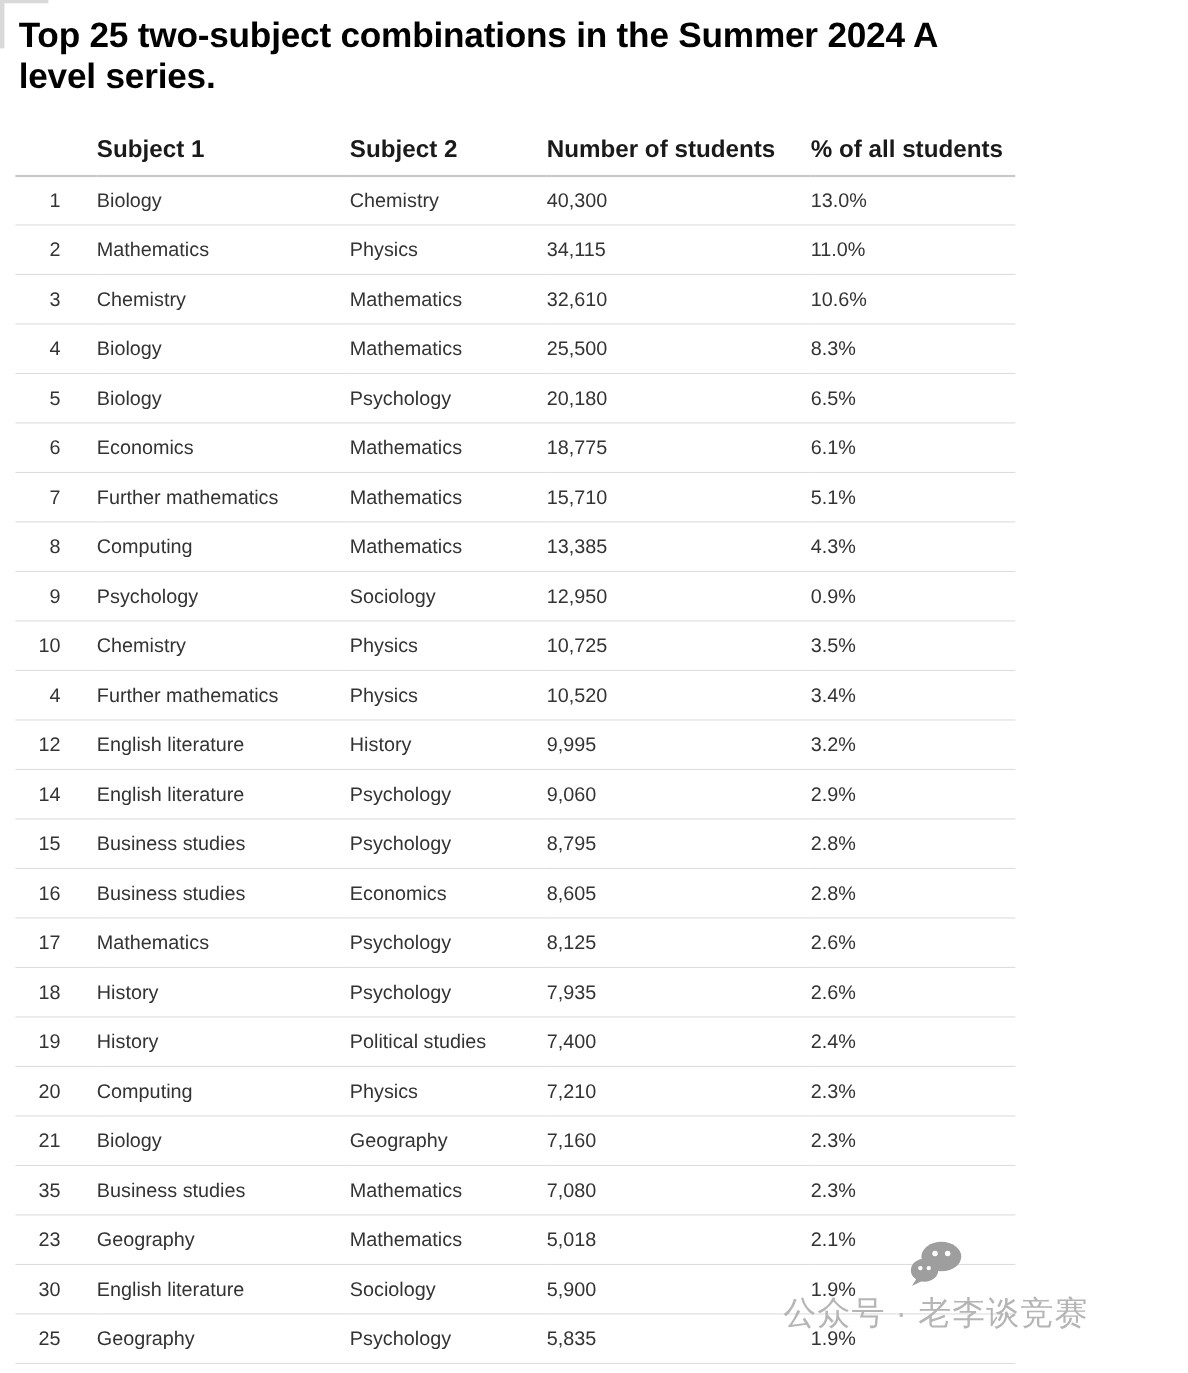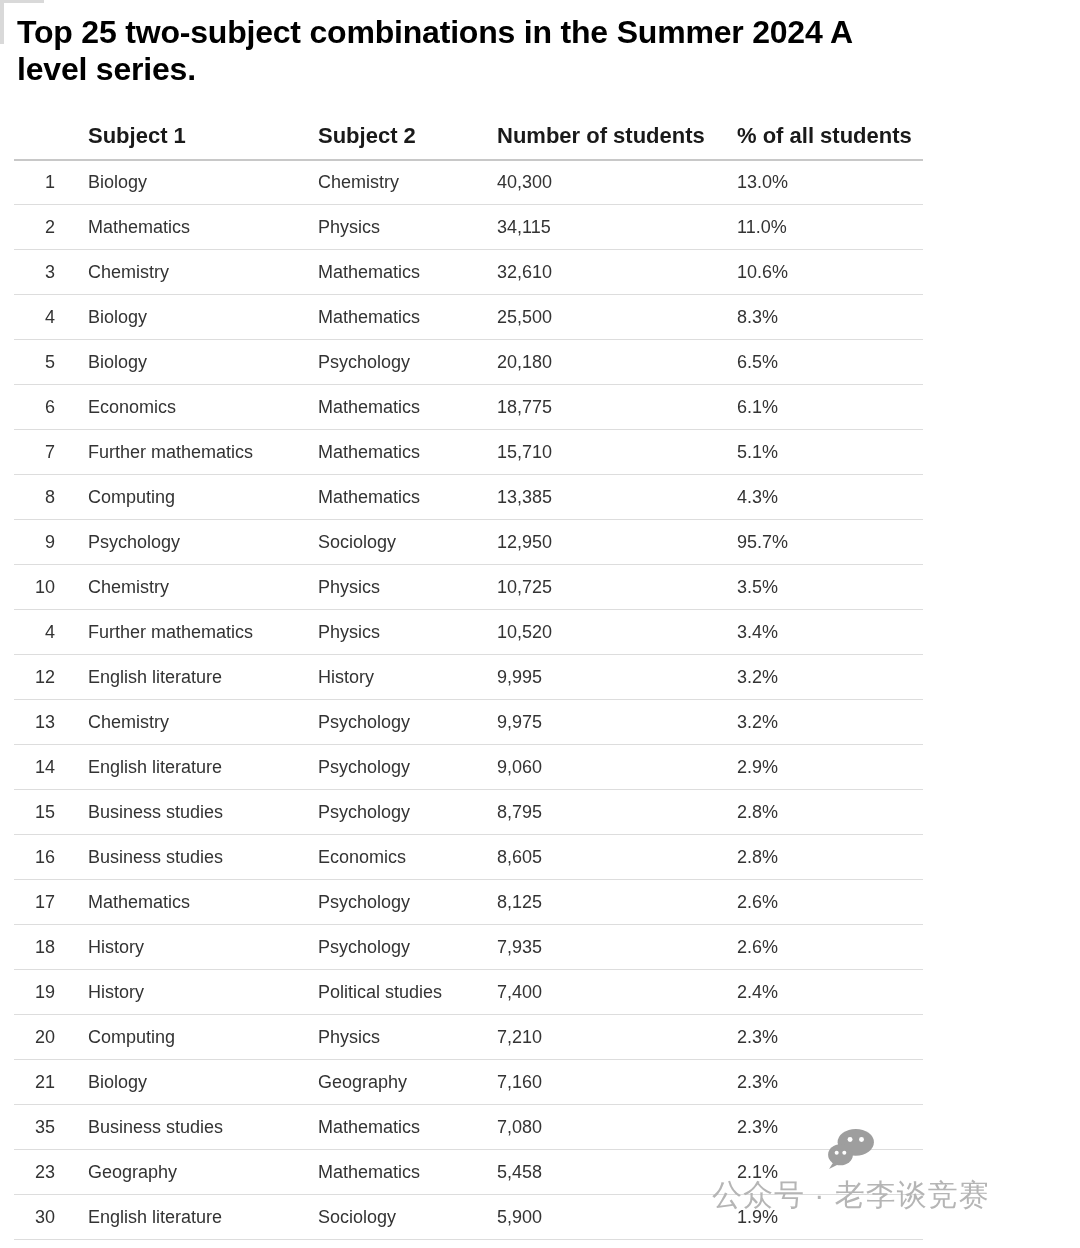--- a/index.html
+++ b/index.html
@@ -130,21 +130,21 @@
     <td>Computing</td>
     <td>Mathematics</td>
     <td>13,385</td>
     <td>4.3%</td>
   </tr>
         <tr>
     <td class="cell-rank">9</td>
     <td>Psychology</td>
     <td>Sociology</td>
     <td>12,950</td>
-    <td>95.7%</td>
+    <td>0.9%</td>
   </tr>
         <tr>
     <td class="cell-rank">10</td>
     <td>Chemistry</td>
     <td>Physics</td>
     <td>10,725</td>
     <td>3.5%</td>
   </tr>
         <tr>
     <td class="cell-rank">4</td>
@@ -154,27 +154,20 @@
     <td>3.4%</td>
   </tr>
         <tr>
     <td class="cell-rank">12</td>
     <td>English literature</td>
     <td>History</td>
     <td>9,995</td>
     <td>3.2%</td>
   </tr>
         <tr>
-    <td class="cell-rank">13</td>
-    <td>Chemistry</td>
-    <td>Psychology</td>
-    <td>9,975</td>
-    <td>3.2%</td>
-  </tr>
-        <tr>
     <td class="cell-rank">14</td>
     <td>English literature</td>
     <td>Psychology</td>
     <td>9,060</td>
     <td>2.9%</td>
   </tr>
         <tr>
     <td class="cell-rank">15</td>
     <td>Business studies</td>
     <td>Psychology</td>
@@ -227,21 +220,21 @@
     <td class="cell-rank">35</td>
     <td>Business studies</td>
     <td>Mathematics</td>
     <td>7,080</td>
     <td>2.3%</td>
   </tr>
         <tr>
     <td class="cell-rank">23</td>
     <td>Geography</td>
     <td>Mathematics</td>
-    <td>5,458</td>
+    <td>5,018</td>
     <td>2.1%</td>
   </tr>
         <tr>
     <td class="cell-rank">30</td>
     <td>English literature</td>
     <td>Sociology</td>
     <td>5,900</td>
     <td>1.9%</td>
   </tr>
         <tr>

